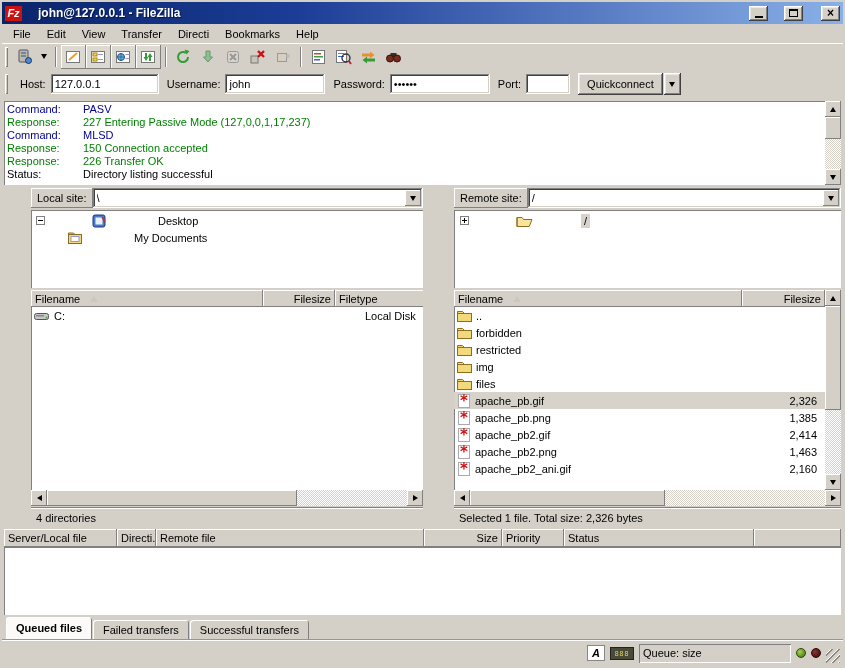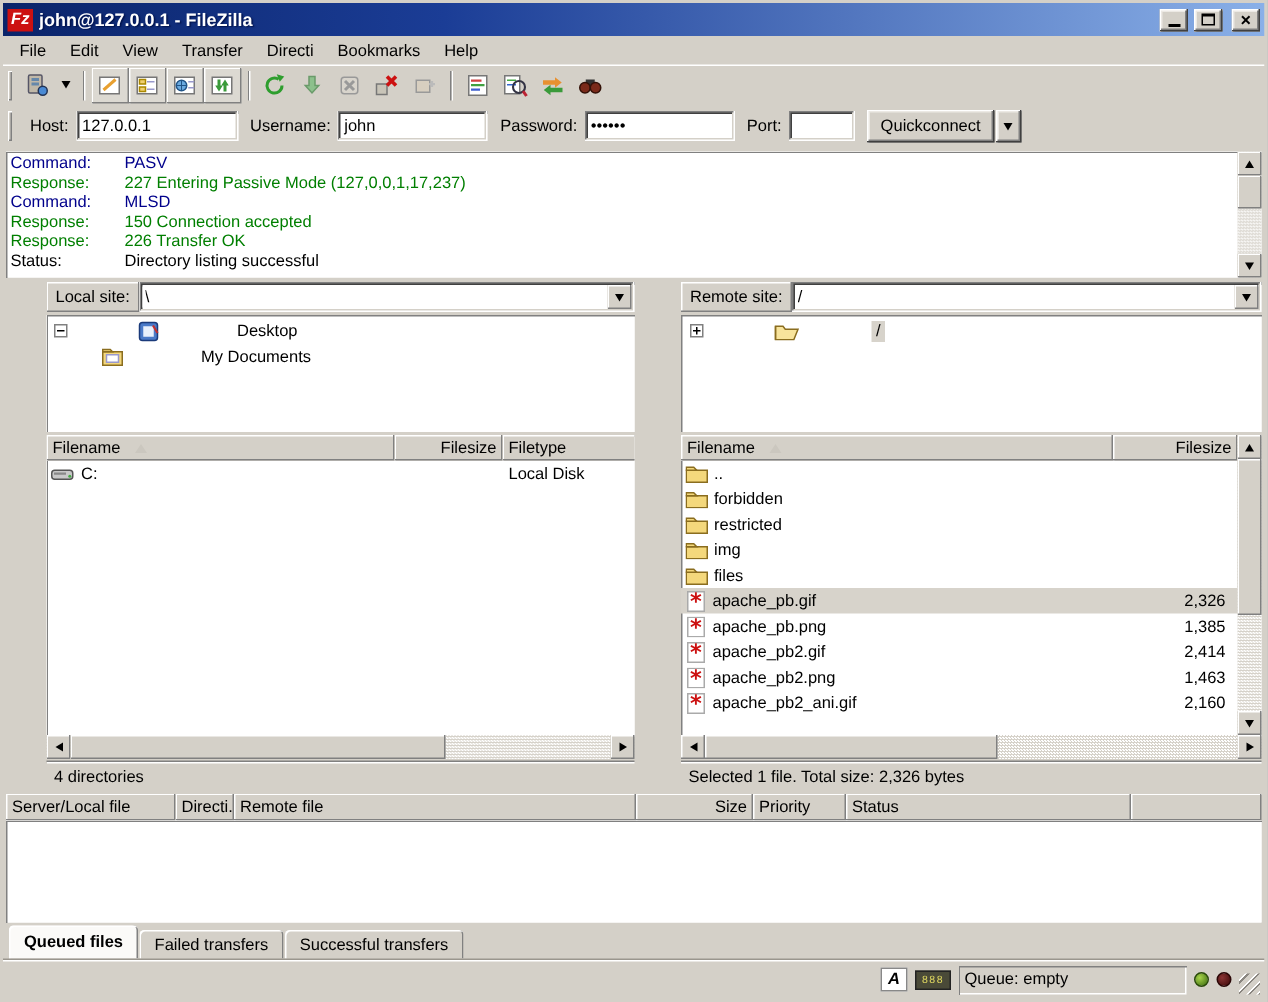--- a/index.html
+++ b/index.html
@@ -15,21 +15,21 @@
   .raised-sm{box-shadow:inset -1px -1px #808080,inset 1px 1px #fff;background:#d4d0c8;}
   .sunken{box-shadow:inset -1px -1px #fff,inset 1px 1px #808080,inset -2px -2px #d4d0c8,inset 2px 2px #404040;background:#fff;}
   .sunken-sm{box-shadow:inset 1px 1px #808080,inset -1px -1px #fff;}
   .track{background:repeating-conic-gradient(#ffffff 0% 25%,#d6d2ca 0% 50%) 0 0/2px 2px;}
   .t-up{width:0;height:0;border-left:3px solid transparent;border-right:3px solid transparent;border-bottom:5px solid #000;}
   .t-down{width:0;height:0;border-left:3px solid transparent;border-right:3px solid transparent;border-top:5px solid #000;}
   .t-left{width:0;height:0;border-top:3px solid transparent;border-bottom:3px solid transparent;border-right:5px solid #000;}
   .t-right{width:0;height:0;border-top:3px solid transparent;border-bottom:3px solid transparent;border-left:5px solid #000;}
   
   .titlebar{height:22px;flex:none;background:linear-gradient(90deg,#0a246a 0%,#1b3d96 35%,#8ab0e8 100%);
-    display:flex;align-items:center;padding:0 3px;gap:4px;}
+    display:flex;align-items:center;padding:0 3px;gap:16px;}
   .fz-logo{width:17px;height:15px;background:#cc1111;color:#fff;font-weight:bold;font-style:italic;
     font-size:11px;display:flex;align-items:center;justify-content:center;flex:none;}
   .title-text{color:#fff;font-weight:bold;font-size:12px;flex:1;white-space:nowrap;overflow:hidden;
     text-shadow:1px 1px 1px #00124a;}
   .winbtn{width:19px;height:15px;flex:none;display:flex;align-items:center;justify-content:center;}
   .g-min{width:8px;height:2px;background:#000;margin-top:8px;}
   .g-max{width:9px;height:8px;border:1px solid #000;border-top:2px solid #000;}
   .g-close{font-size:12px;font-weight:bold;line-height:10px;}
   .winbtn.close{margin-left:2px;}
   
@@ -93,21 +93,21 @@
   .lheader{display:flex;height:17px;flex:none;background:#d4d0c8;}
   .hcell{padding:1px 4px;display:flex;align-items:center;white-space:nowrap;overflow:hidden;flex:none;}
   .hcell.right{justify-content:flex-end;}
   .hcell.grow{flex:1;}
   .sort-asc{width:0;height:0;border-left:4px solid transparent;border-right:4px solid transparent;
     border-bottom:6px solid #cbc7bf;margin-left:10px;}
   .lrow{display:flex;height:17px;align-items:center;flex:none;white-space:nowrap;}
   .lrow.selected{background:#d7d3cb;}
   .cell-name{display:flex;align-items:center;padding-left:3px;gap:4px;overflow:hidden;flex:none;}
   .cell-size{flex:1;text-align:right;padding-right:8px;}
-  .cell-type{padding-left:4px;flex:none;}
+  .cell-type{padding-left:4px;flex:none;margin-left:26px;}
   .pane-status{height:20px;flex:none;display:flex;align-items:center;padding:0 5px;margin-top:1px;
     border-top:1px solid #808080;box-shadow:inset 0 1px #fff;}
   
   .queuewrap{height:86px;flex:none;margin:2px 2px 0 2px;display:flex;flex-direction:column;}
   .qheader{display:flex;height:18px;flex:none;background:#d4d0c8;}
   .qbody{flex:1;background:#fff;box-shadow:inset 1px 1px #808080,inset -1px -1px #fff;}
   
   .tabsrow{height:24px;flex:none;display:flex;align-items:flex-end;padding-left:4px;}
   .tab{height:19px;padding:0 10px;display:flex;align-items:center;background:#d4d0c8;
     border-radius:3px 3px 0 0;box-shadow:inset 1px 1px #fff,inset -1px 0 #808080;margin-right:1px;}
@@ -619,20 +619,20 @@
       </div>
     <div class="tab">
         <span>Successful transfers</span>
       </div>
   </div>
 
   <div class="statusbar">
     <div class="sb-ascii"></div>
     <div class="sb-limits"></div>
     <div class="sb-queue sunken-sm">
-        <span>Queue: empty</span>
+        <span>Queue: size</span>
       </div>
     <div class="led green"></div>
     <div class="led red"></div>
     <div class="grip"></div>
   </div>
 
 </div>
 
 </body></html>

